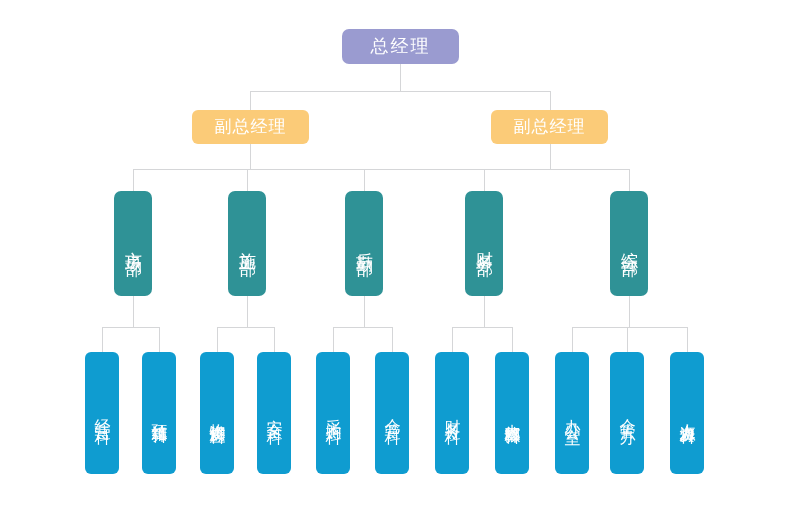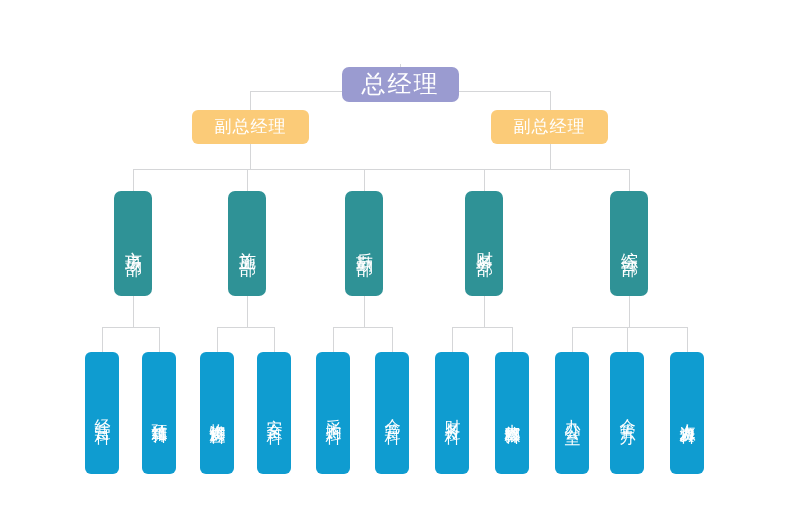--- a/index.html
+++ b/index.html
@@ -37,23 +37,22 @@
     border-radius: 6px;
     text-align: center;
     line-height: 1.18;
     letter-spacing: 1px;
     user-select: none;
   }
 
   .node.level-0 {
     background: #9a9bd0;
     border-radius: 7px;
-    font-size: 24px;
+    font-size: 18px;
     letter-spacing: 2px;
-    margin-top: 38px;
   }
   .node.level-1 {
     background: #fbcb78;
     border-radius: 6px;
     font-size: 17px;
     letter-spacing: 1px;
   }
   .node.level-2 {
     background: #2f9296;
     border-radius: 7px;

